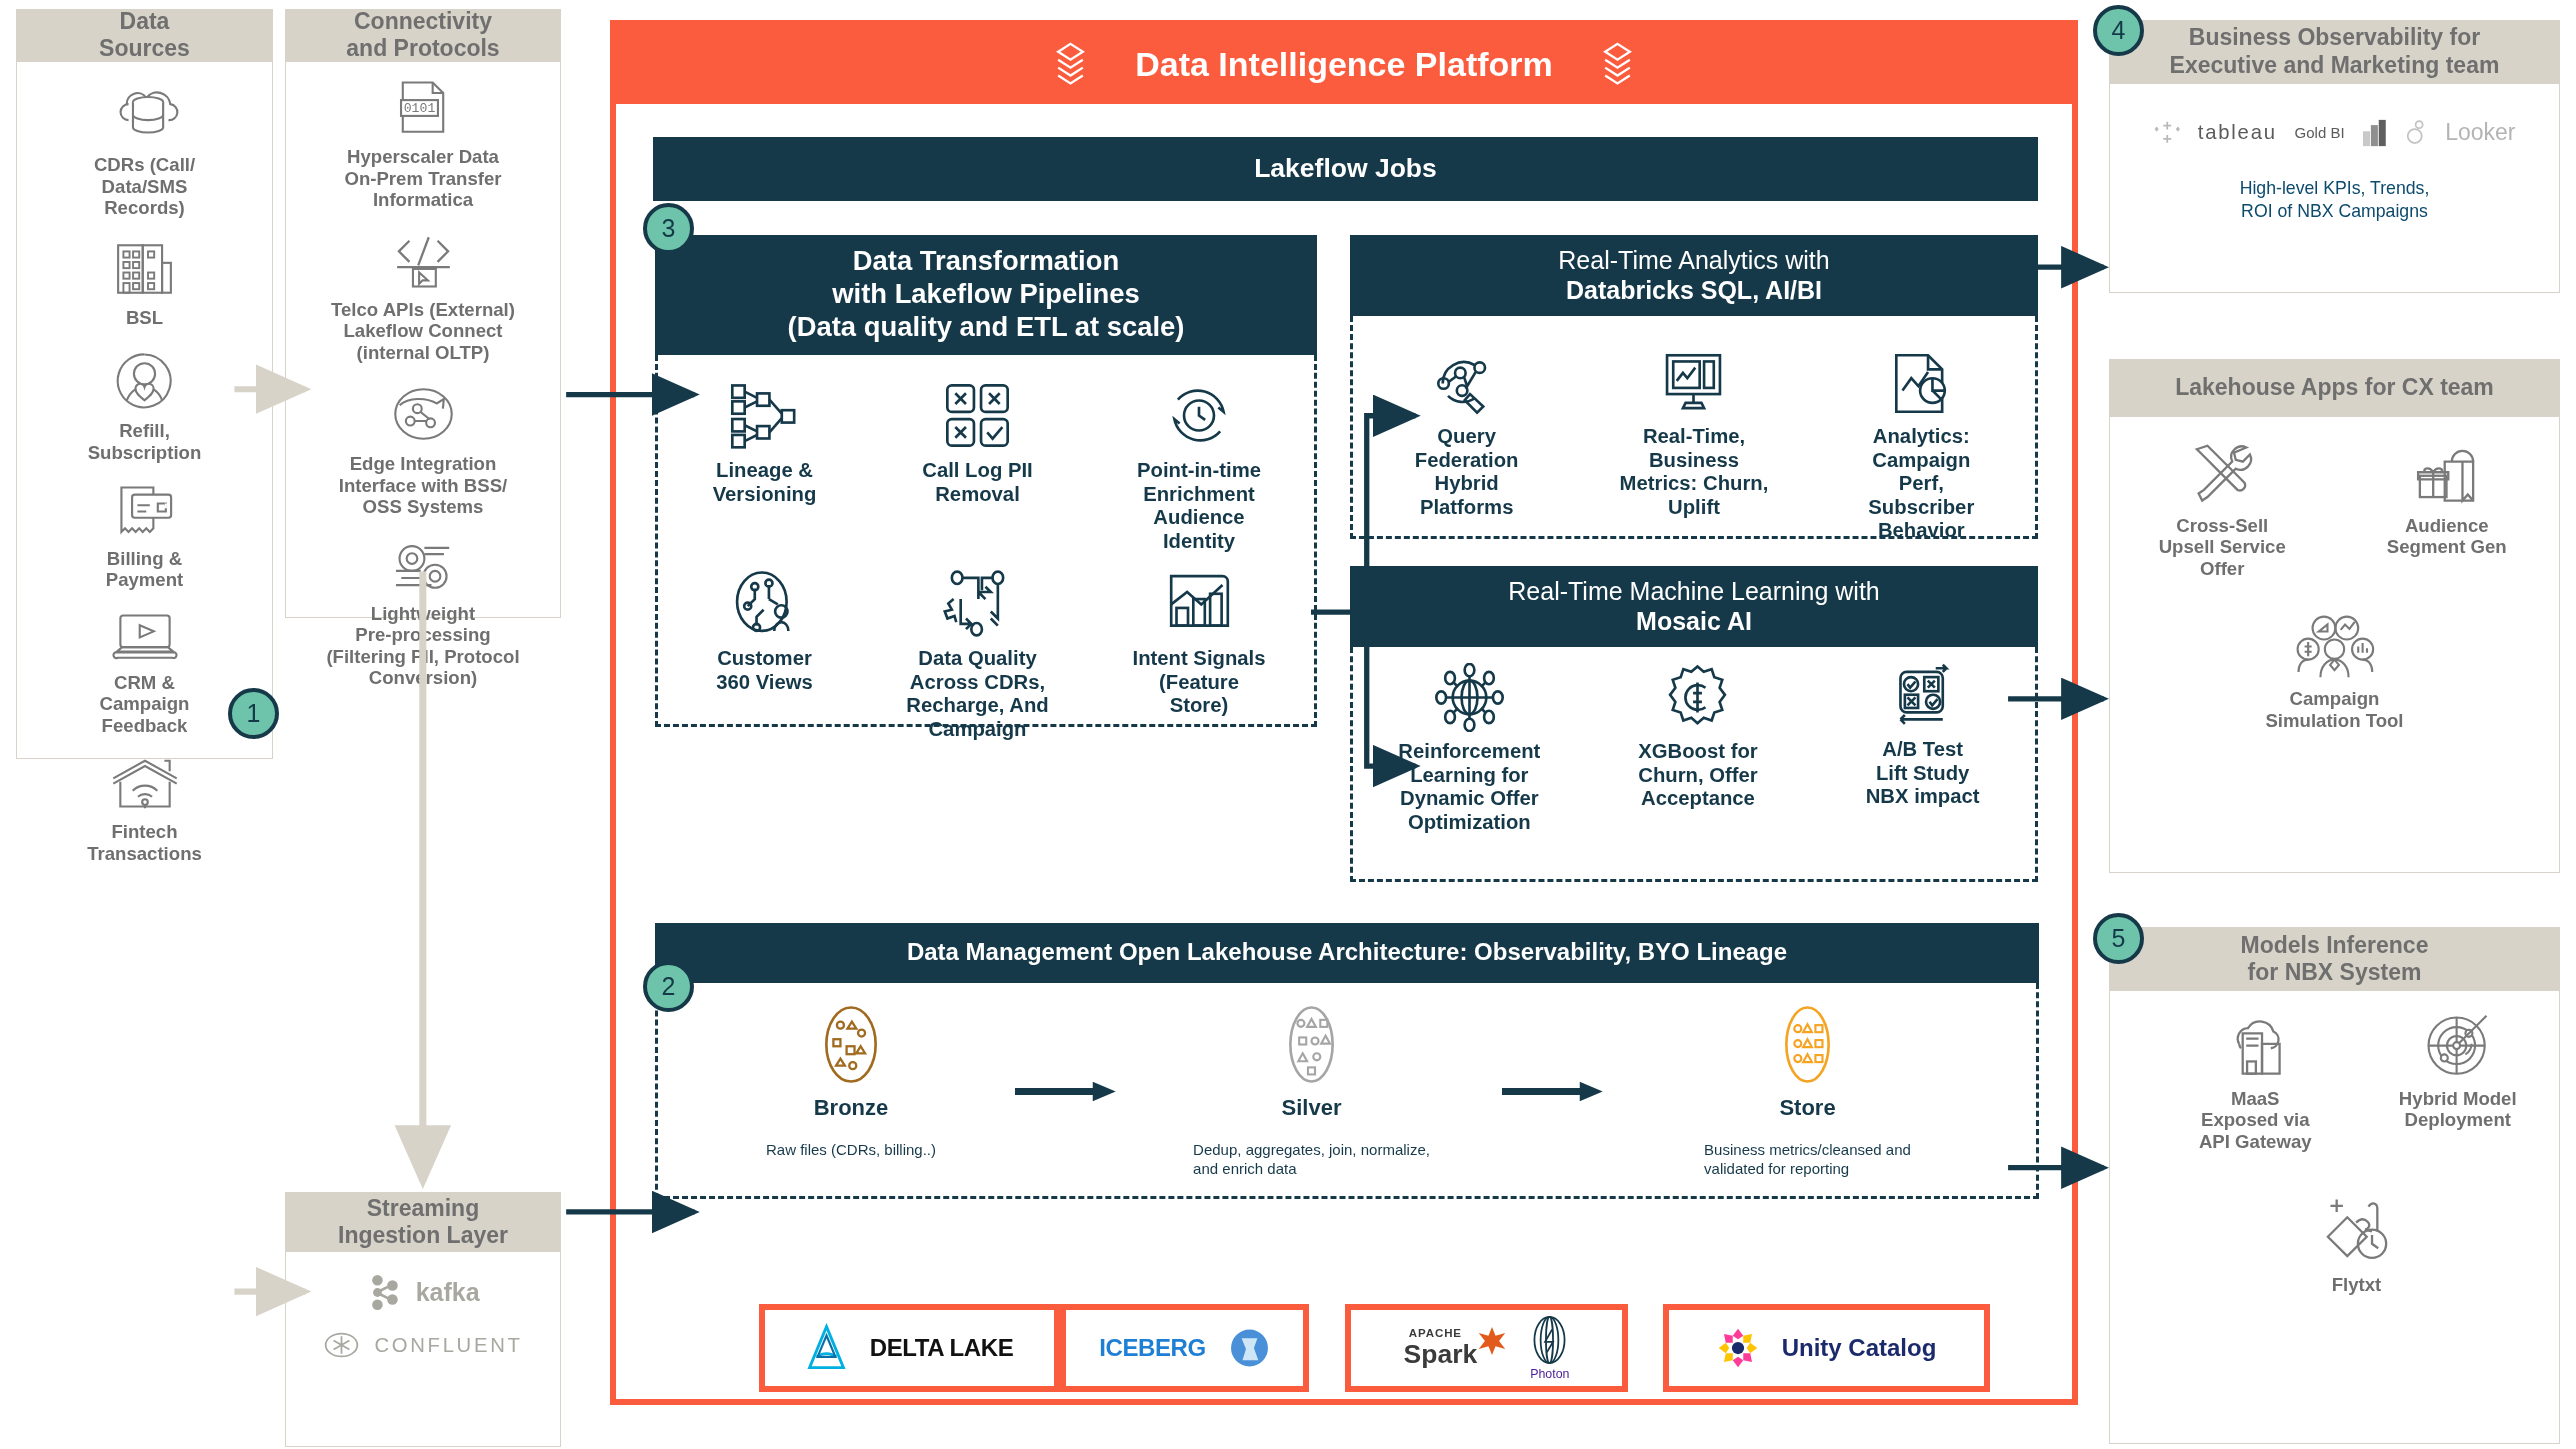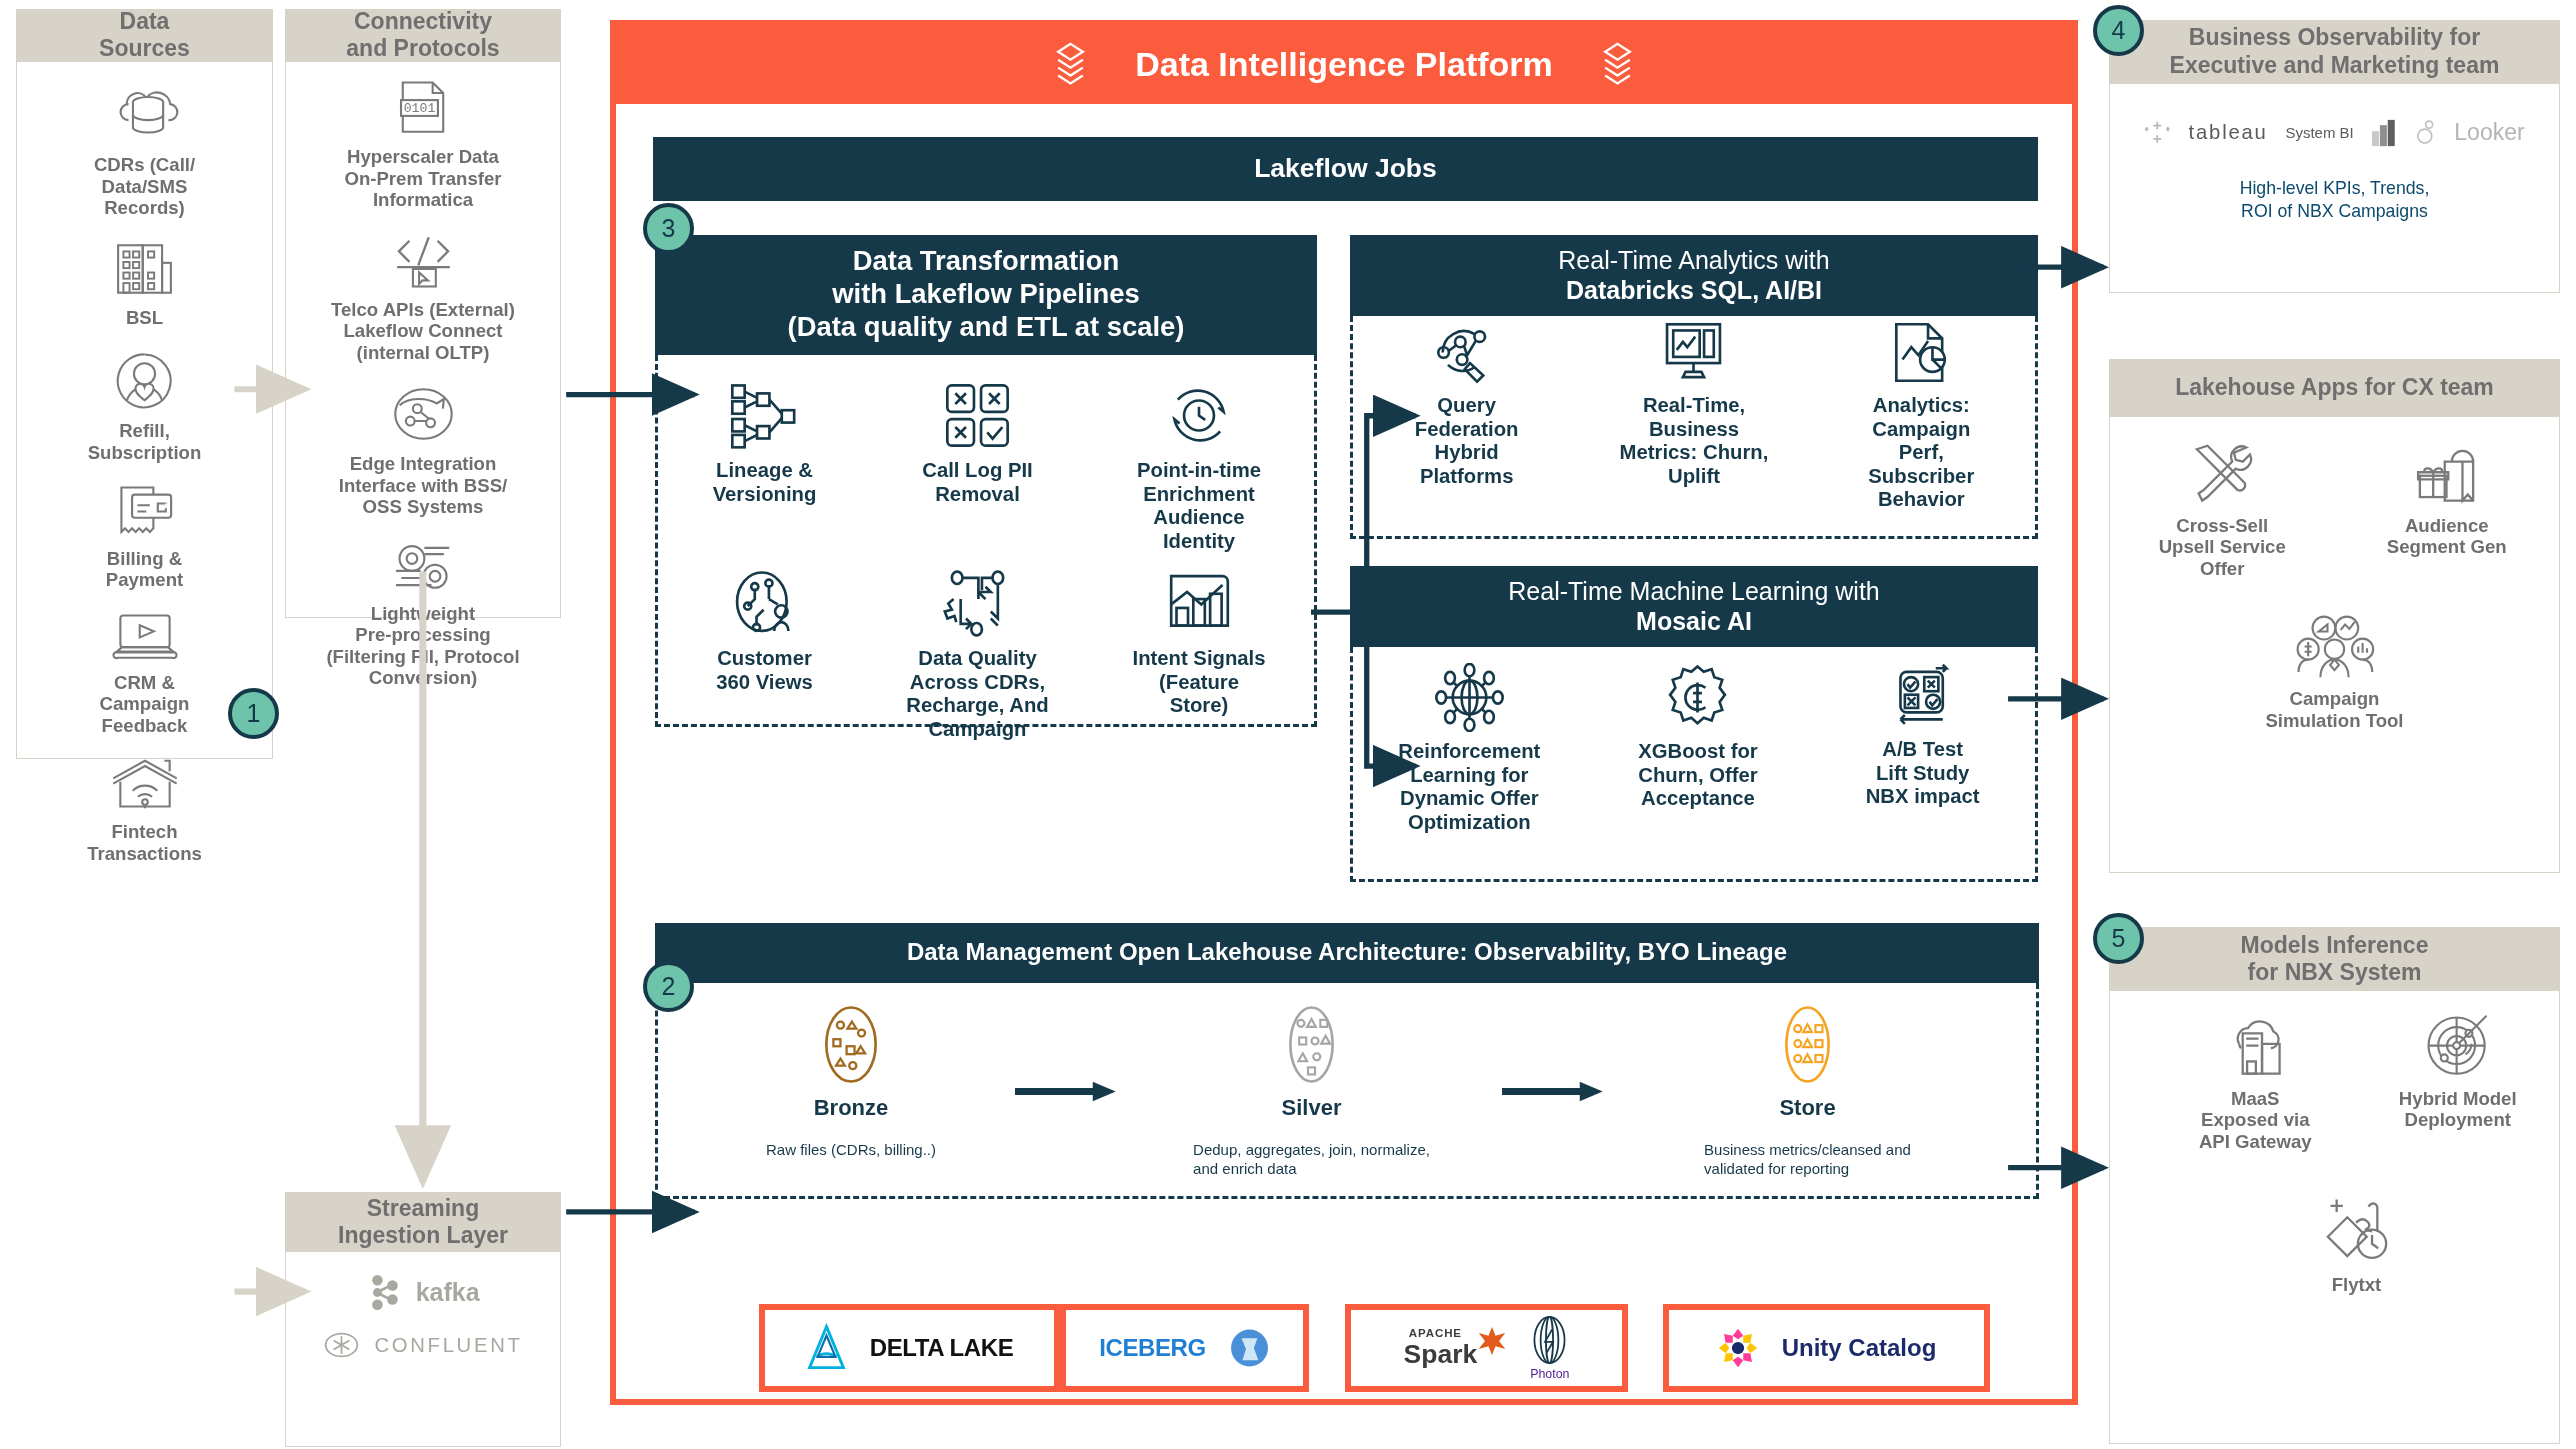--- a/index.html
+++ b/index.html
@@ -78,21 +78,21 @@
     position: absolute; left: 37px; top: 111px; width: 1385px; height: 64px;
     font-size: 26.5px; font-weight: bold;
   }
 
   #transform { position: absolute; left: 39px; top: 209px; width: 662px; }
   #transform .darkbar { height: 120px; font-size: 27.4px; font-weight: bold; }
   #transform .dashbox { height: 372px; padding-top: 25px; }
 
   #analytics { position: absolute; left: 734px; top: 209px; width: 688px; }
   #analytics .darkbar { height: 81px; font-size: 25px; }
-  #analytics .dashbox { height: 223px; padding-top: 3px; }
+  #analytics .dashbox { height: 223px; padding-top: 34px; }
 
   #mlblock { position: absolute; left: 734px; top: 540px; width: 688px; }
   #mlblock .darkbar { height: 81px; font-size: 25px; }
   #mlblock .dashbox { height: 235px; padding-top: 16px; }
 
   #medallion { position: absolute; left: 39px; top: 897px; width: 1384px; }
   #medallion .darkbar { height: 60px; font-size: 24px; font-weight: bold; }
   #medallion .dashbox { height: 216px; padding-top: 21px; }
 
   .icon-row { display: flex; justify-content: space-around; align-items: flex-start; }
@@ -740,21 +740,21 @@
       </div>
     </div>
     <div class="panel-body">
       <div class="bi-logos">
         <svg width="26.5" height="26.5" viewBox="0 0 30 30">
           <g stroke="#b9b9b9" stroke-width="2">
               <path d="M15 3v9M10.5 7.5h9M15 18v9M10.5 22.5h9M3 9v5M1 11.5h4M27 9v5M25 11.5h4"></path>
             </g>
         </svg>
         <span class="tableau-txt">tableau</span>
-        <span class="pbi-txt">System BI</span>
+        <span class="pbi-txt">Gold BI</span>
         <svg width="26.5" height="28" viewBox="0 0 30 32">
           <rect x="1" y="14" width="8" height="17" fill="#c9c9c9"></rect>
           <rect x="10" y="7" width="8" height="24" fill="#8f8f8f"></rect>
           <rect x="19" y="1" width="8" height="30" fill="#5f5f5f"></rect>
         </svg>
         <svg width="21" height="25" viewBox="0 0 24 28">
           <circle cx="15" cy="5" r="4" fill="none" stroke="#c3c3c3" stroke-width="2"></circle>
           <circle cx="10" cy="18" r="8" fill="none" stroke="#c3c3c3" stroke-width="2"></circle>
         </svg>
         <span class="looker-txt">Looker</span>

